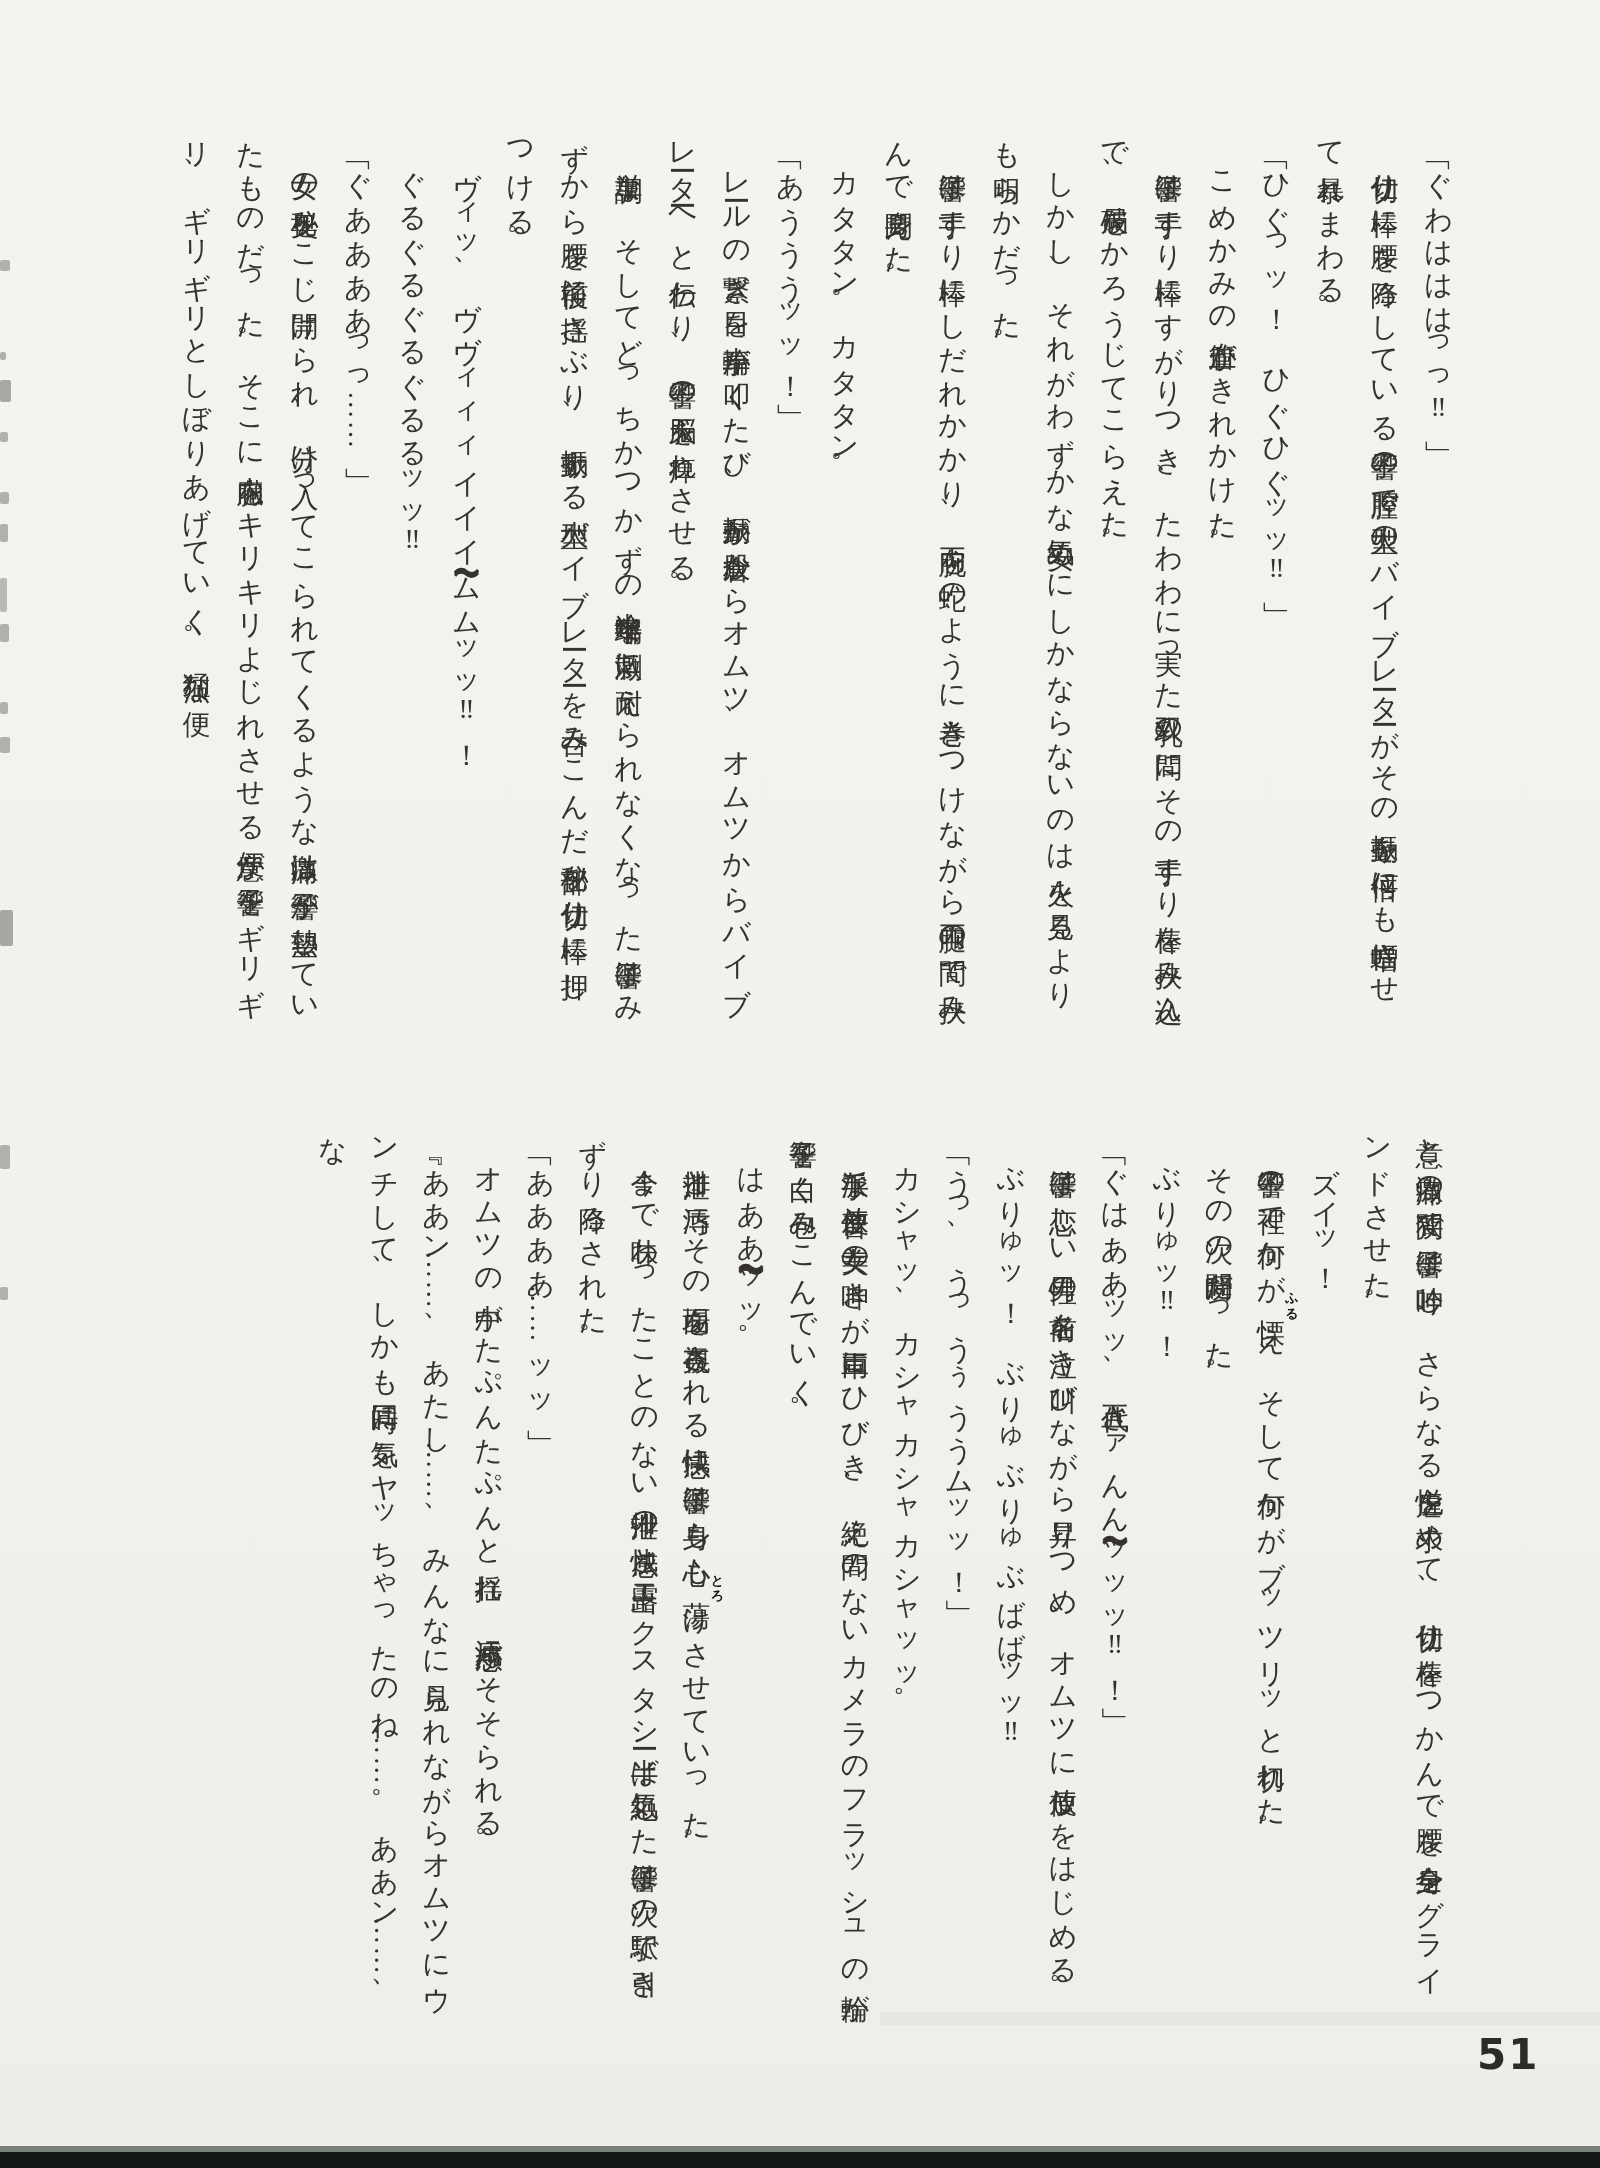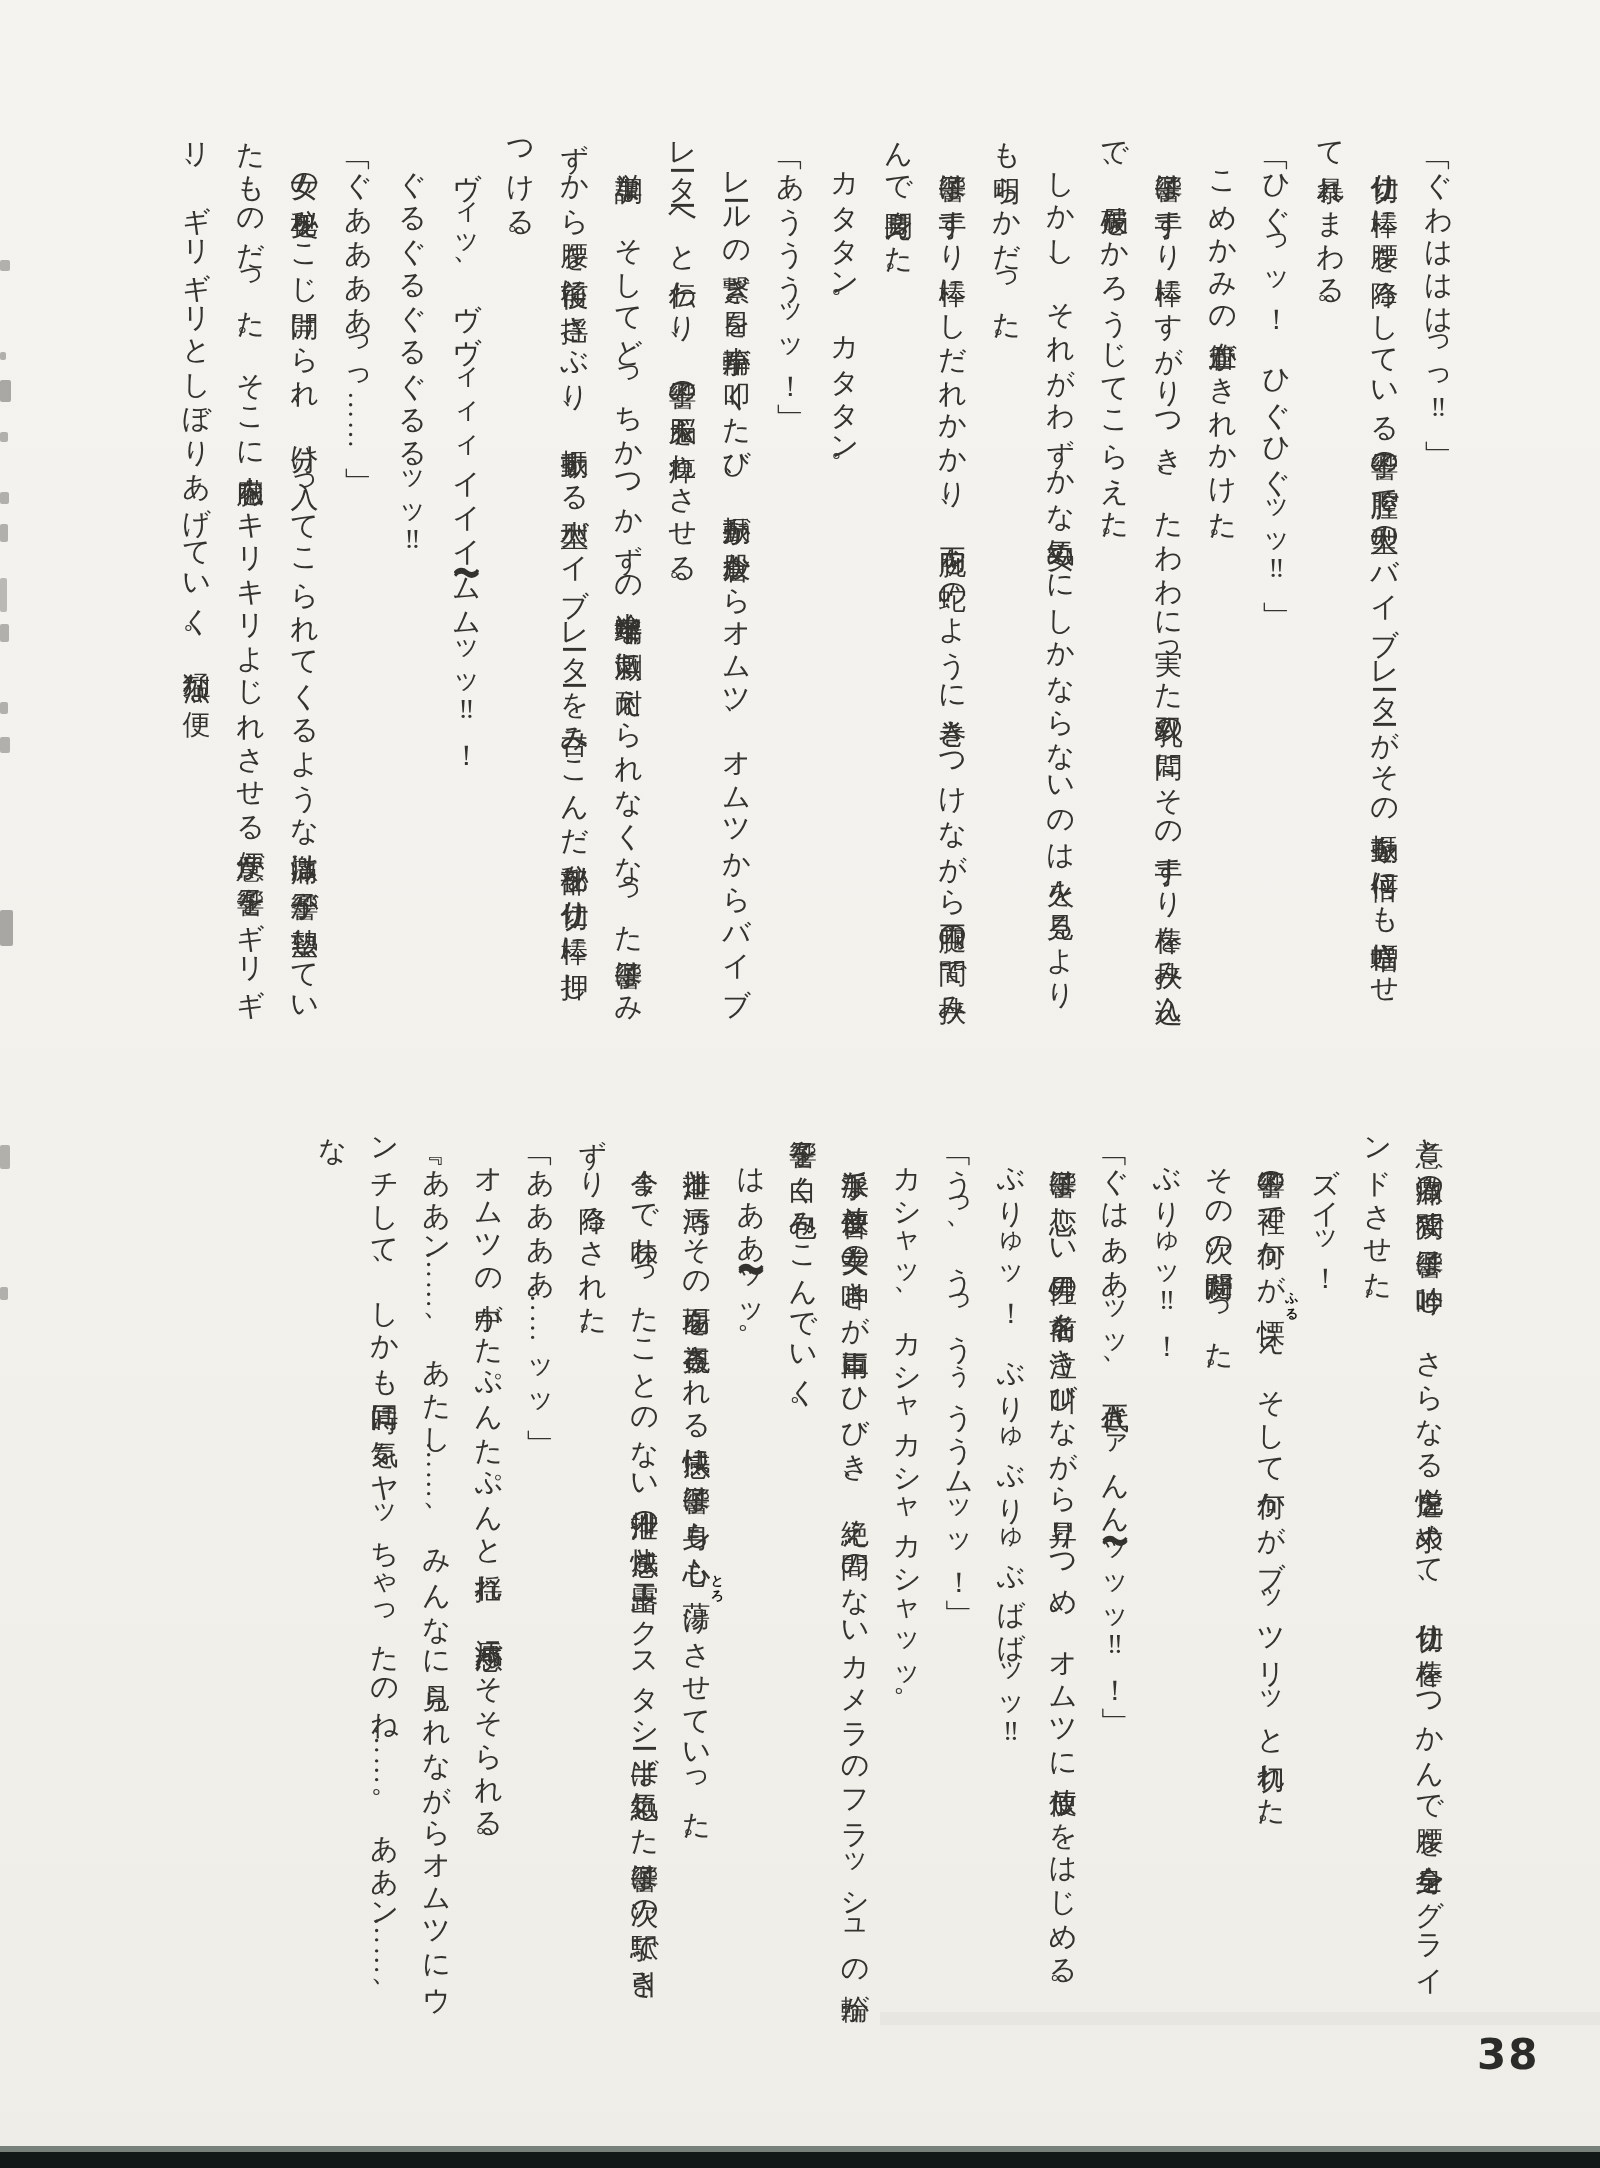--- a/index.html
+++ b/index.html
@@ -79,21 +79,21 @@
     <p>はああ〜〜〜ッッ。</p>
     <p>
       <span>排泄と汚辱、その場面を視姦される快感に響子は身も心も</span><ruby><span>蕩</span><rt>とろ</rt></ruby><span>けさせていった。</span>
     </p>
     <p class="gap-before">今まで味わったことのない排泄の快感と露出エクスタシー半ば気絶した響子は次の駅で引きずり降ろされた。</p>
     <p>「ああああ……ッッ」</p>
     <p>オムツの中がたぷんたぷんと揺れ、汚辱感がそそられる。</p>
     <p>『ああン……、あたし……、みんなに見られながらオムツにウンチして、しかも同時に気をヤッちゃったのね……。ああン……、な</p>
   </div>
 
-  <div class="page-number">38</div>
+  <div class="page-number">51</div>
 
   <div class="smudge" style="top:260px;width:10px;height:11px;"></div>
   <div class="smudge" style="top:352px;width:6px;height:8px;"></div>
   <div class="smudge" style="top:380px;width:11px;height:22px;opacity:.85;"></div>
   <div class="smudge" style="top:432px;width:8px;height:10px;"></div>
   <div class="smudge" style="top:492px;width:9px;height:12px;"></div>
   <div class="smudge" style="top:524px;width:8px;height:18px;"></div>
   <div class="smudge" style="top:578px;width:7px;height:34px;opacity:.65;"></div>
   <div class="smudge" style="top:624px;width:9px;height:18px;"></div>
   <div class="smudge" style="top:702px;width:8px;height:12px;"></div>

